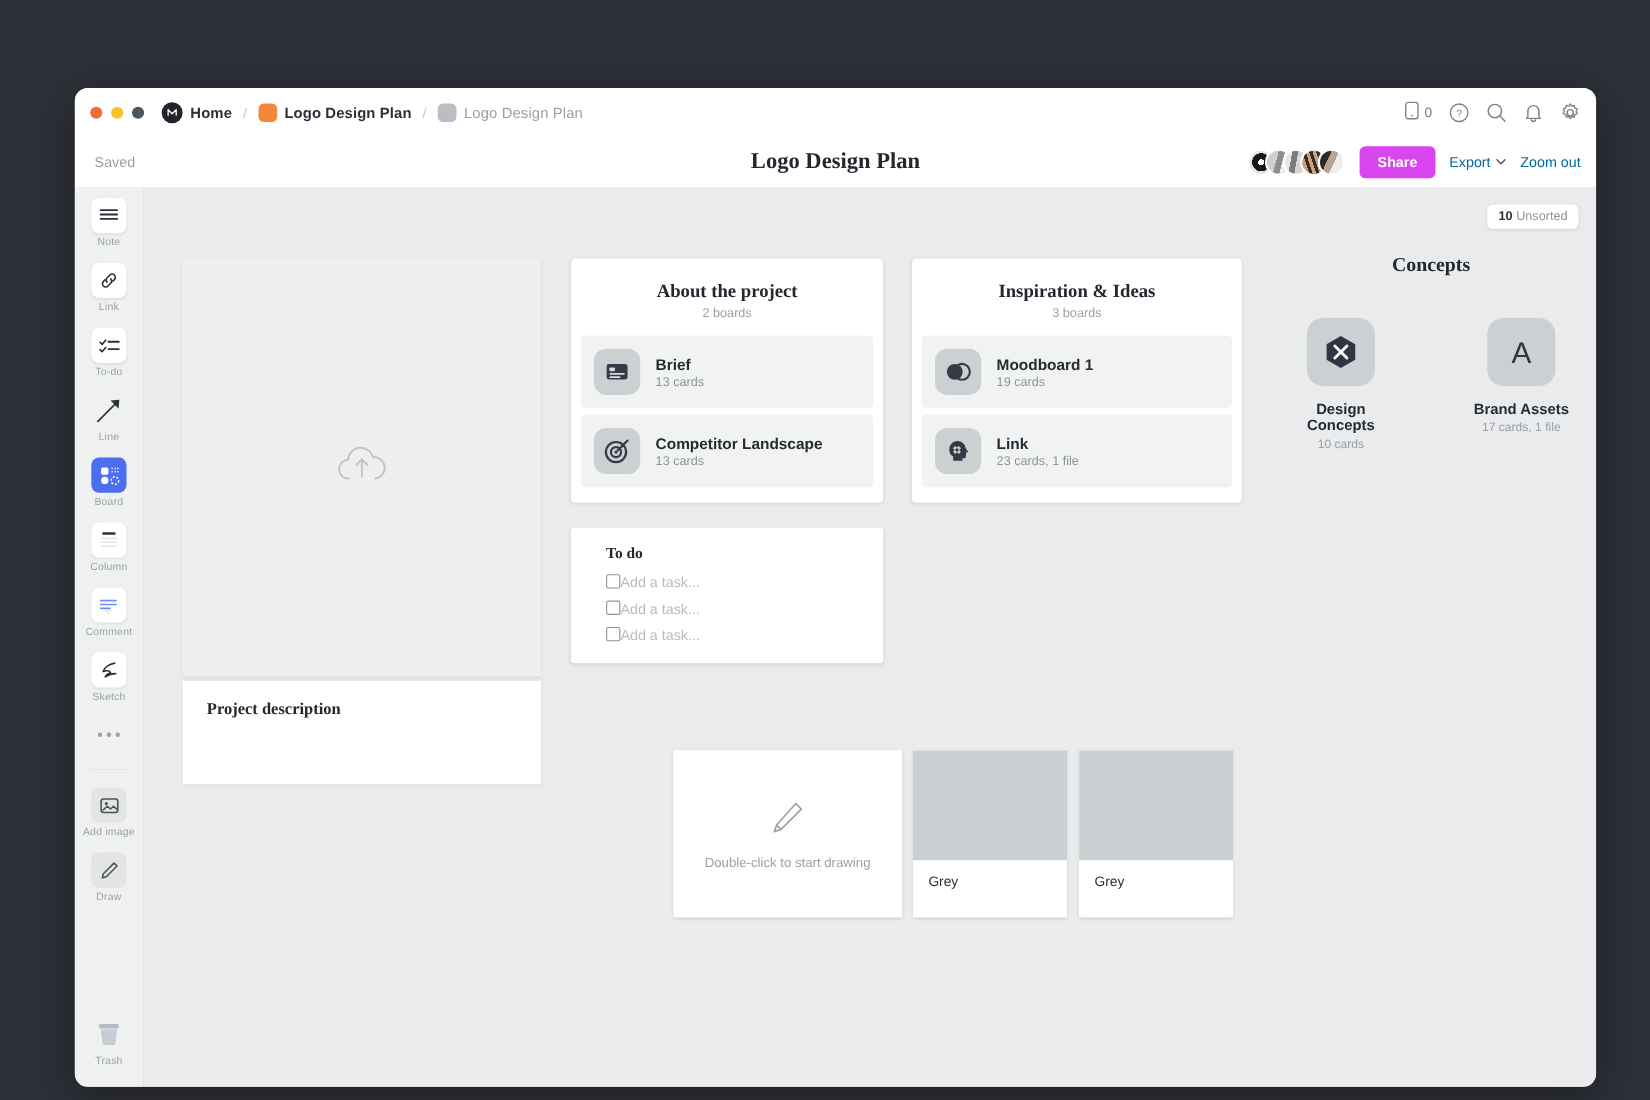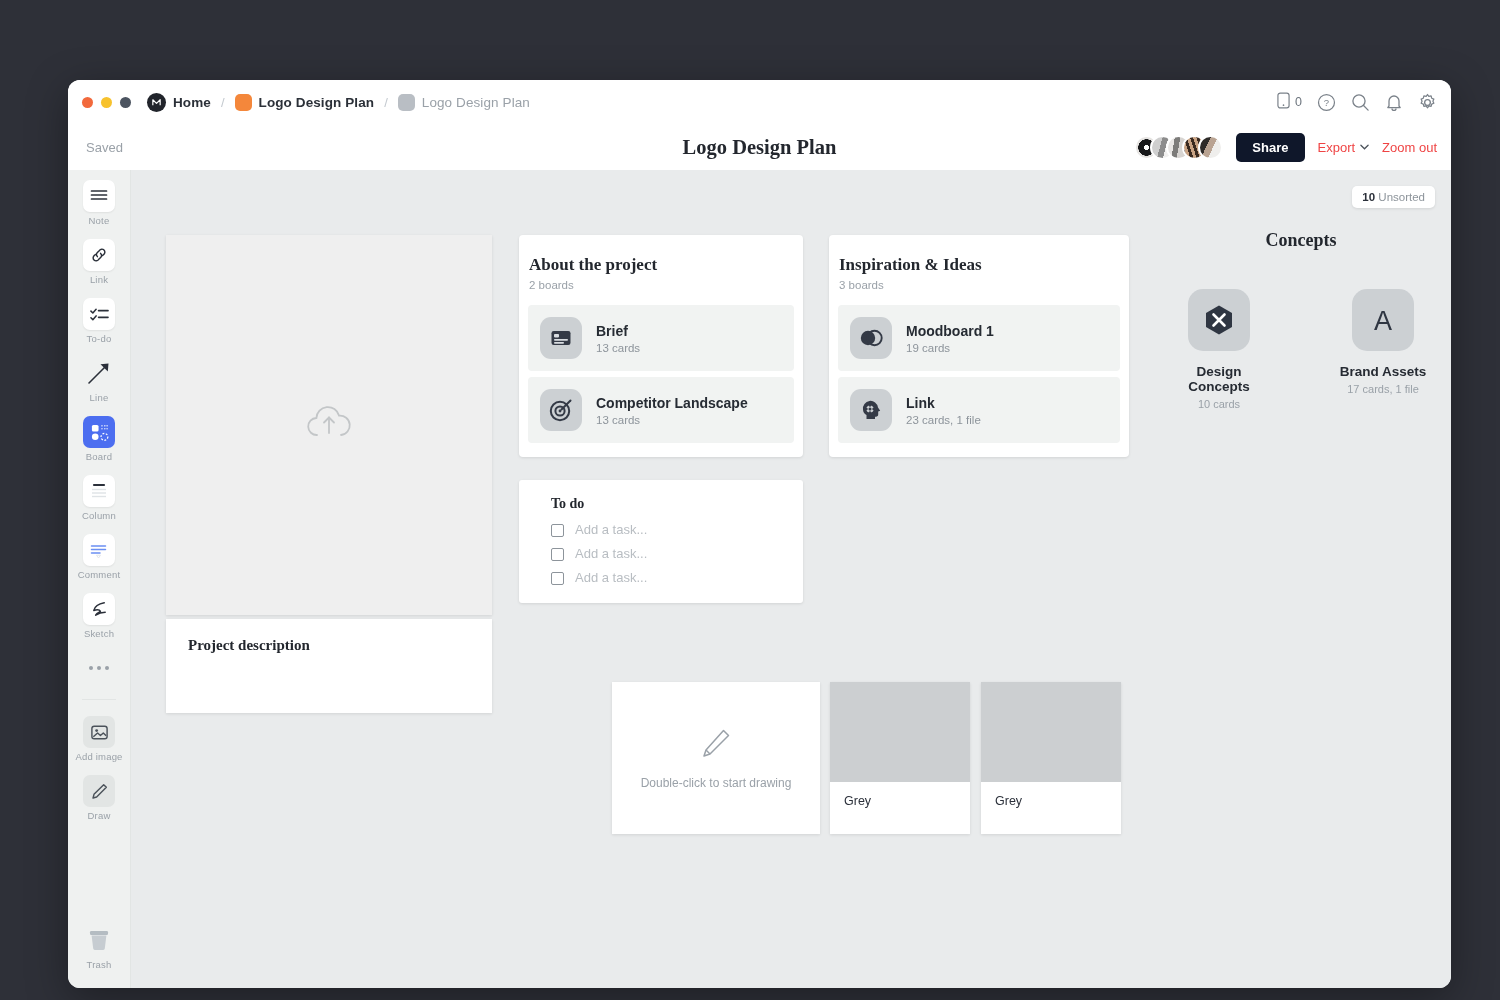--- a/index.html
+++ b/index.html
@@ -72,25 +72,25 @@
     border: 2px solid #fff; margin-left: -9px;
     background-size: cover;
   }
   .av:first-child { margin-left: 0; }
   .av1 { background: radial-gradient(circle at 50% 50%, #fff 0 18%, #17181a 19% 55%, #e6e4e2 56% 100%); }
   .av2 { background: linear-gradient(105deg, #cfcfcf 0 40%, #8d8d8d 40% 62%, #f0efee 62% 100%); }
   .av3 { background: linear-gradient(100deg, #e9e7e5 0 28%, #7d7c7a 28% 50%, #d8d5d2 50% 100%); }
   .av4 { background: repeating-linear-gradient(72deg, #3a2a20 0 3px, #c9a384 3px 6px), #6d4b33; }
   .av5 { background: linear-gradient(115deg, #2d2a28 0 35%, #b9a392 35% 58%, #efeeec 58% 100%); }
   .btn-share {
-    background: #0f172a; color: #fff; font-size: 13px; font-weight: bold;
+    background: #d946ef; color: #fff; font-size: 13px; font-weight: bold;
     padding: 7px 16px; border-radius: 5px; border: none; cursor: pointer;
   }
   .btn-flat {
-    background: none; border: none; font-size: 13px; color: #ef4444;
+    background: none; border: none; font-size: 13px; color: #0369a1;
     cursor: pointer; display: flex; align-items: center; gap: 5px;
   }
 
   
   .body-row { flex: 1; display: flex; min-height: 0; }
 
   .toolbar {
     width: 63px; flex: 0 0 63px;
     background: #eff1f0;
     border-right: 1px solid #e2e5e4;
@@ -127,42 +127,42 @@
 
   .card { position: absolute; background: #fff; box-shadow: 0 1px 3px rgba(0,0,0,.10); }
 
   
   #upload-card { left: 35px; top: 65px; width: 326px; height: 380px; background: #efefef; display: flex; align-items: center; justify-content: center; }
   #desc-card { left: 35px; top: 449px; width: 326px; height: 94px; padding: 18px 22px; }
   .desc-title { font-family: "Liberation Serif", serif; font-size: 15px; font-weight: bold; color: #23272e; }
 
   
   .group { position: absolute; background: #fff; border-radius: 4px; box-shadow: 0 1px 3px rgba(0,0,0,.10); padding: 0 0 8px; }
-  .group-head { text-align: left; padding: 20px 10px 14px; }
+  .group-head { text-align: center; padding: 20px 10px 14px; }
   .group-title { font-family: "Liberation Serif", serif; font-size: 17px; font-weight: bold; color: #23272e; }
   .group-sub { font-size: 11.5px; color: #9aa1a8; margin-top: 4px; }
   .brow {
     display: flex; align-items: center; gap: 14px;
     margin: 0 9px 6px; padding: 12px 12px;
     background: #f1f3f2; border-radius: 4px; cursor: pointer;
   }
   .bicon {
     width: 42px; height: 42px; border-radius: 11px; flex: none;
     background: #ccd0d3; display: flex; align-items: center; justify-content: center;
   }
   .bname { font-size: 14px; font-weight: bold; color: #262b33; }
   .bcount { font-size: 11.5px; color: #8d949b; margin-top: 3px; }
 
   #group-about { left: 388px; top: 65px; width: 284px; }
   #group-inspo { left: 698px; top: 65px; width: 300px; }
 
   
   #todo-card { left: 388px; top: 310px; width: 284px; height: 123px; padding: 16px 32px; border-radius: 3px;}
   .todo-title { font-family: "Liberation Serif", serif; font-size: 14px; font-weight: bold; color: #23272e; margin-bottom: 10px; }
-  .todo-row { display: flex; align-items: flex-end; gap: 11px; margin-bottom: 9px; cursor: pointer; }
+  .todo-row { display: flex; align-items: flex-start; margin-bottom: 9px; cursor: pointer; }
   .todo-box { width: 13px; height: 13px; border: 1.4px solid #8d949b; border-radius: 2px; flex: none; }
   .todo-text { font-size: 13px; color: #b8bdc2; }
 
   
   #concepts { position: absolute; left: 1025px; top: 60px; width: 290px; text-align: center; }
   .concepts-title { font-family: "Liberation Serif", serif; font-size: 18px; font-weight: bold; color: #23272e; }
   .concepts-row { display: flex; justify-content: center; gap: 66px; margin-top: 38px; }
   .concept { width: 98px; cursor: pointer; }
   .cicon {
     width: 62px; height: 62px; border-radius: 15px;

